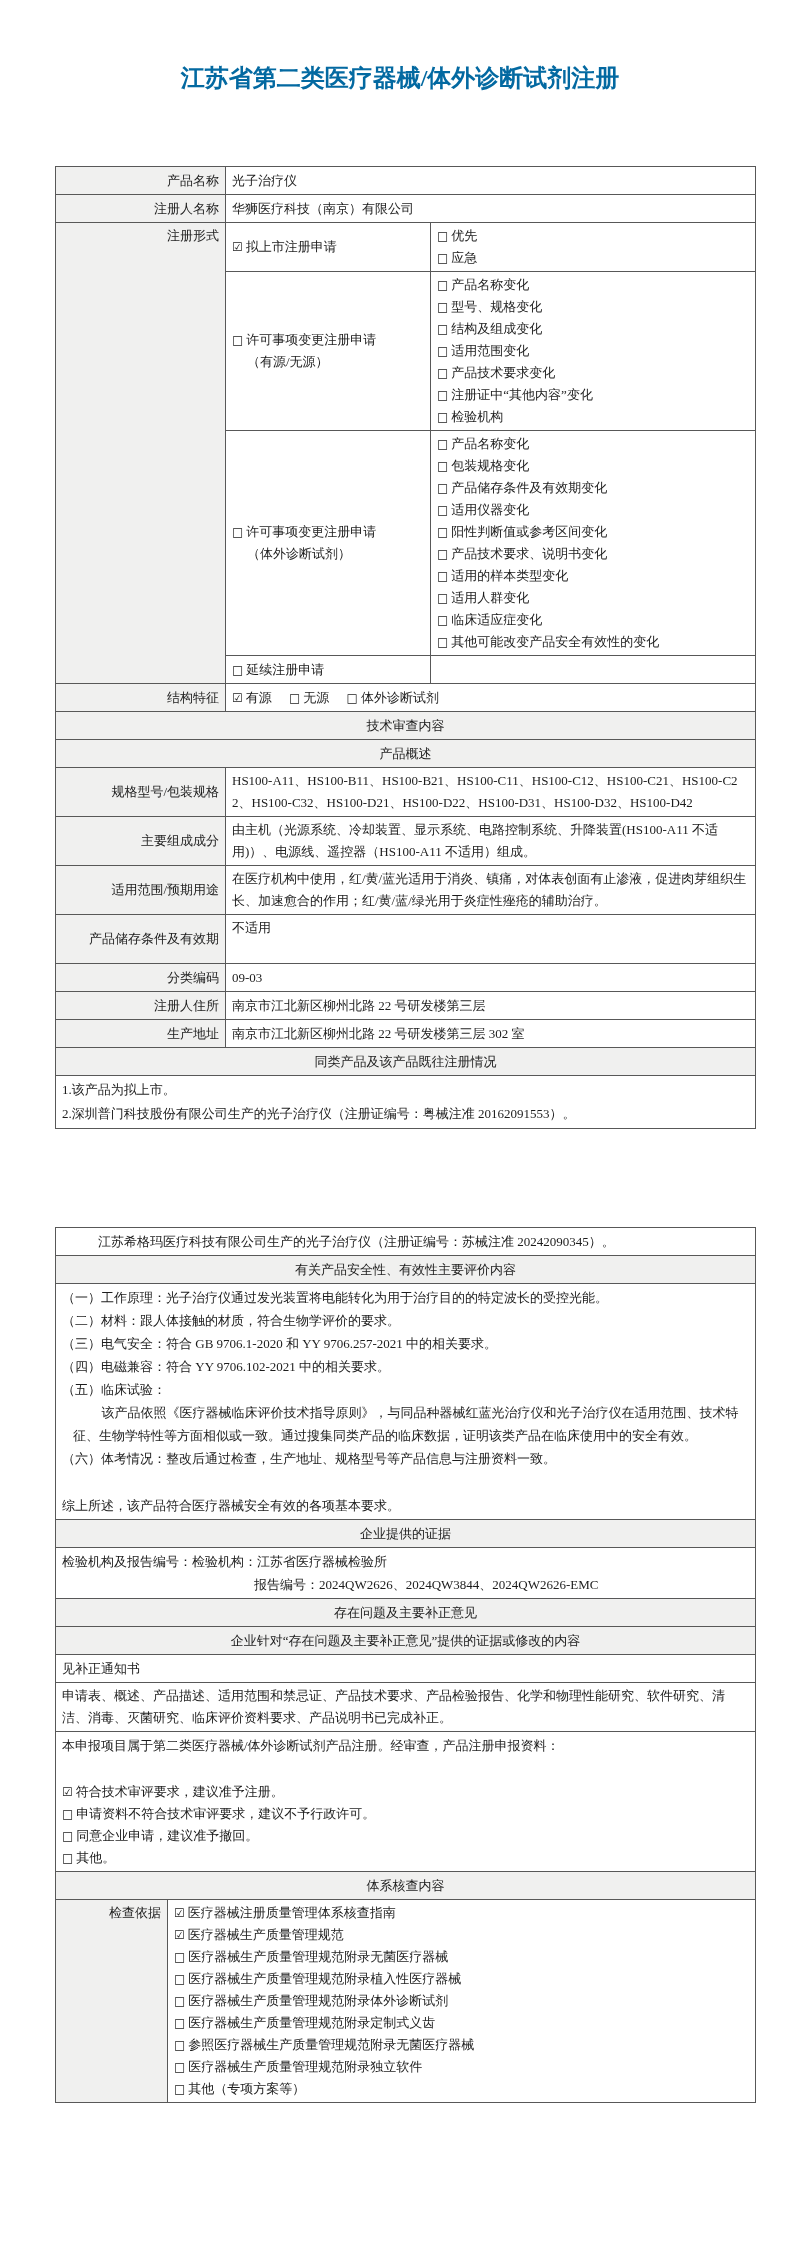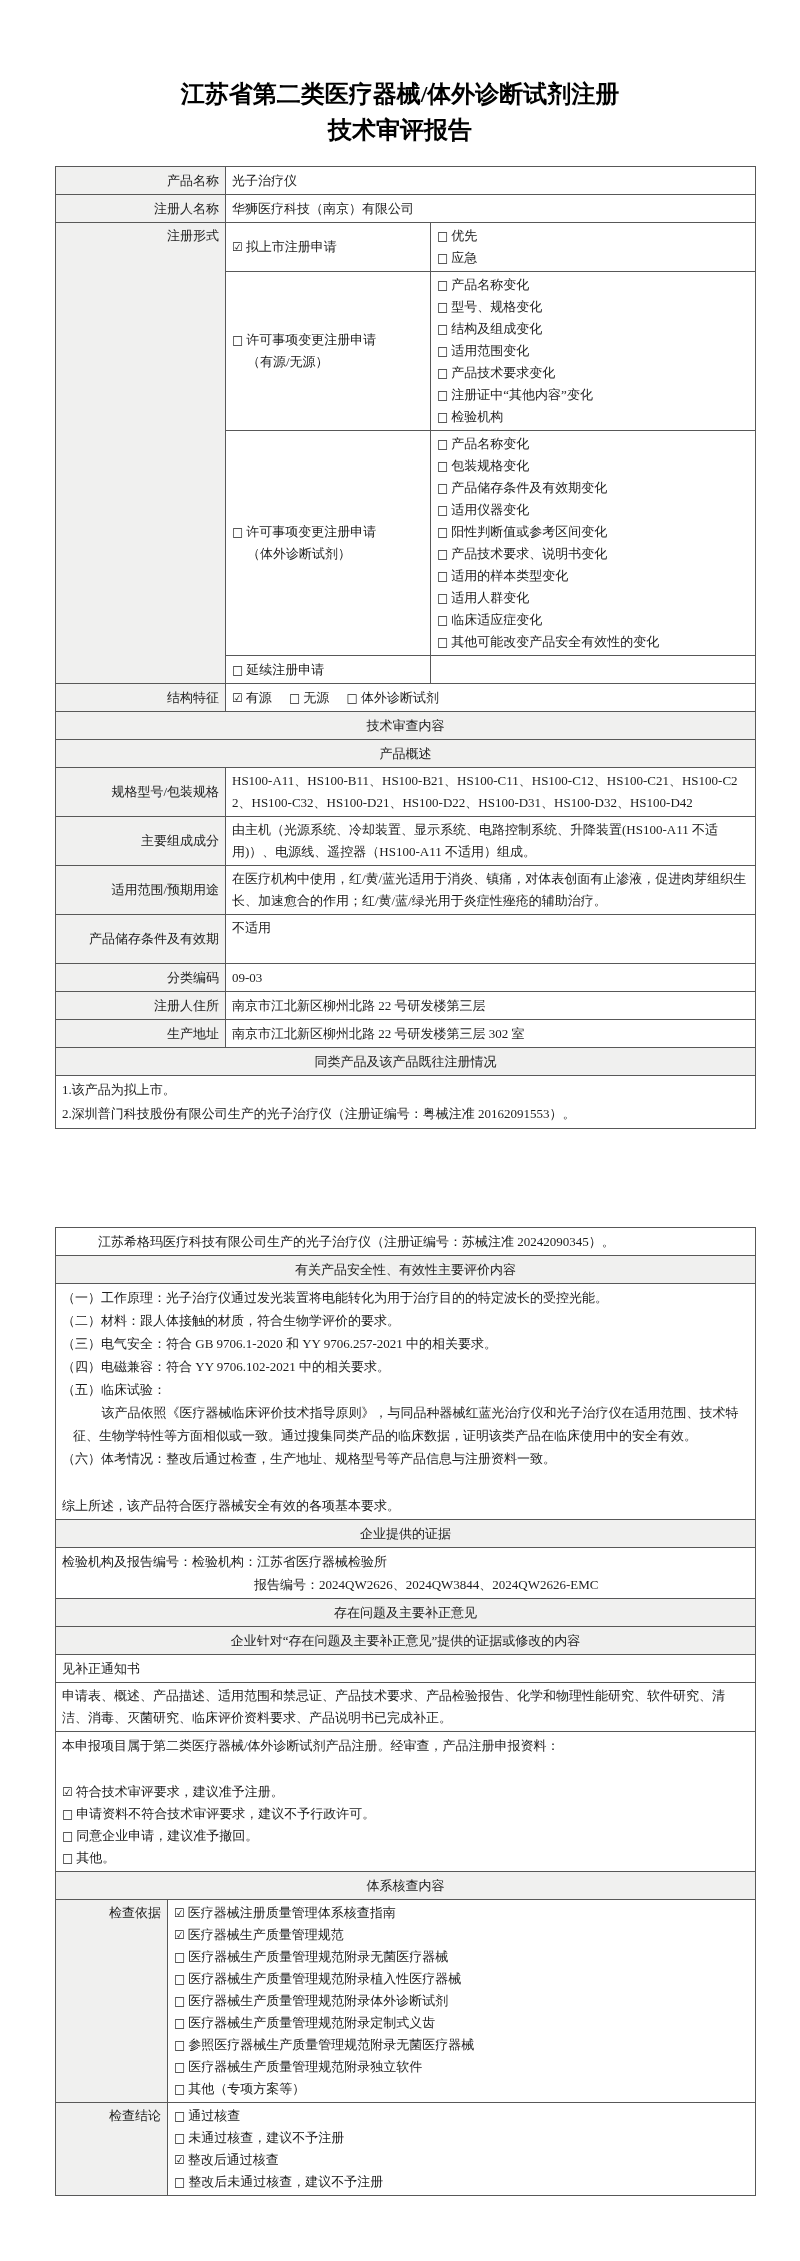--- a/index.html
+++ b/index.html
@@ -3,21 +3,21 @@
 <meta charset="utf-8">
 <style>
   html,body{margin:0;padding:0;}
   body{
     width:800px;height:2261px;background:#ffffff;position:relative;
     font-family:"Liberation Serif","DejaVu Serif",serif;
     color:#1c1c1c;
   }
   .page-title{
     position:absolute;top:60px;left:0;width:800px;text-align:center;
-    font-size:24px;font-weight:bold;line-height:36px;color:#000000;margin-top:16px;
+    font-size:24px;font-weight:bold;line-height:36px;color:#0369a1;
   }
   table{border-collapse:collapse;table-layout:fixed;}
   .doc-table{position:absolute;left:55px;width:700px;}
   .t1{top:166px;}
   .t2{top:1227px;}
   td{
     border:1px solid #585858;font-size:13px;line-height:22px;
     padding:2px 6px;vertical-align:middle;word-break:break-all;
   }
   .lbl{background:#f0f0ef;text-align:right;vertical-align:middle;}
@@ -39,21 +39,20 @@
   .gap-top{margin-top:24px;}
   .cont-indent{padding-left:42px;}
   .report-no{padding-left:192px;}
   .hist div{line-height:24px;}
 </style>
 </head>
 <body>
 
 <div class="page-title">
   <div>江苏省第二类医疗器械/体外诊断试剂注册</div>
-  <div>技术审评报告</div>
 </div>
 
 <table class="doc-table t1">
   <colgroup>
       <col class="c1">
       <col class="c2">
       <col class="c3">
     </colgroup>
 
   <tbody>
@@ -260,23 +259,14 @@
       <div class="opt"><span class="mk">□</span><span>医疗器械生产质量管理规范附录无菌医疗器械</span></div>
       <div class="opt"><span class="mk">□</span><span>医疗器械生产质量管理规范附录植入性医疗器械</span></div>
       <div class="opt"><span class="mk">□</span><span>医疗器械生产质量管理规范附录体外诊断试剂</span></div>
       <div class="opt"><span class="mk">□</span><span>医疗器械生产质量管理规范附录定制式义齿</span></div>
       <div class="opt"><span class="mk">□</span><span>参照医疗器械生产质量管理规范附录无菌医疗器械</span></div>
       <div class="opt"><span class="mk">□</span><span>医疗器械生产质量管理规范附录独立软件</span></div>
       <div class="opt"><span class="mk">□</span><span>其他（专项方案等）</span></div>
     </td>
   </tr>
 
-  <tr>
-    <td class="lbl">检查结论</td>
-    <td>
-      <div class="opt"><span class="mk">□</span><span>通过核查</span></div>
-      <div class="opt"><span class="mk">□</span><span>未通过核查，建议不予注册</span></div>
-      <div class="opt"><span class="mk">☑</span><span>整改后通过核查</span></div>
-      <div class="opt"><span class="mk">□</span><span>整改后未通过核查，建议不予注册</span></div>
-    </td>
-  </tr>
 </tbody>
   </table>
 
 </body></html>

